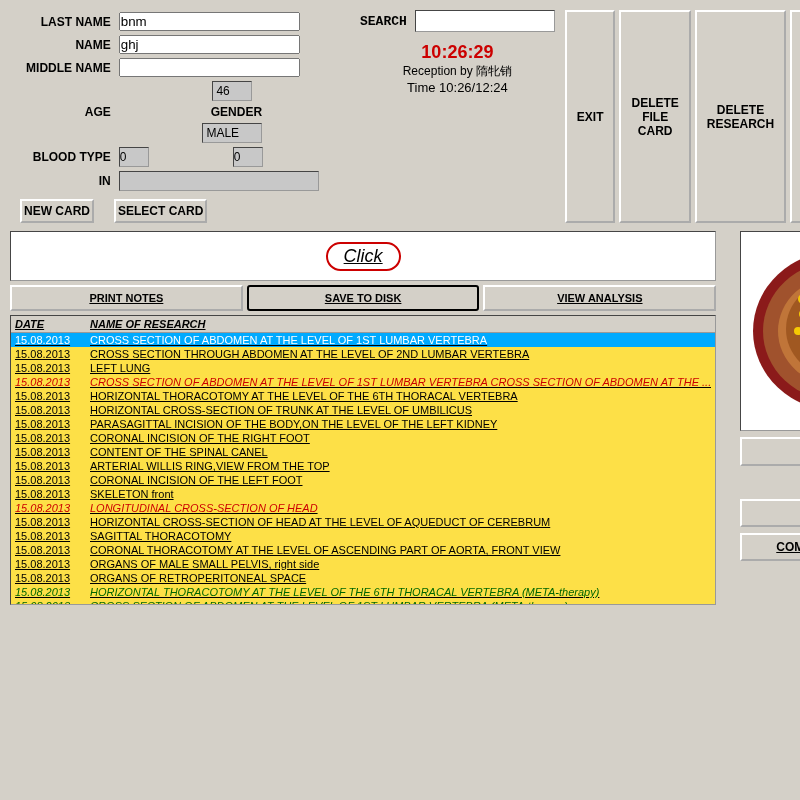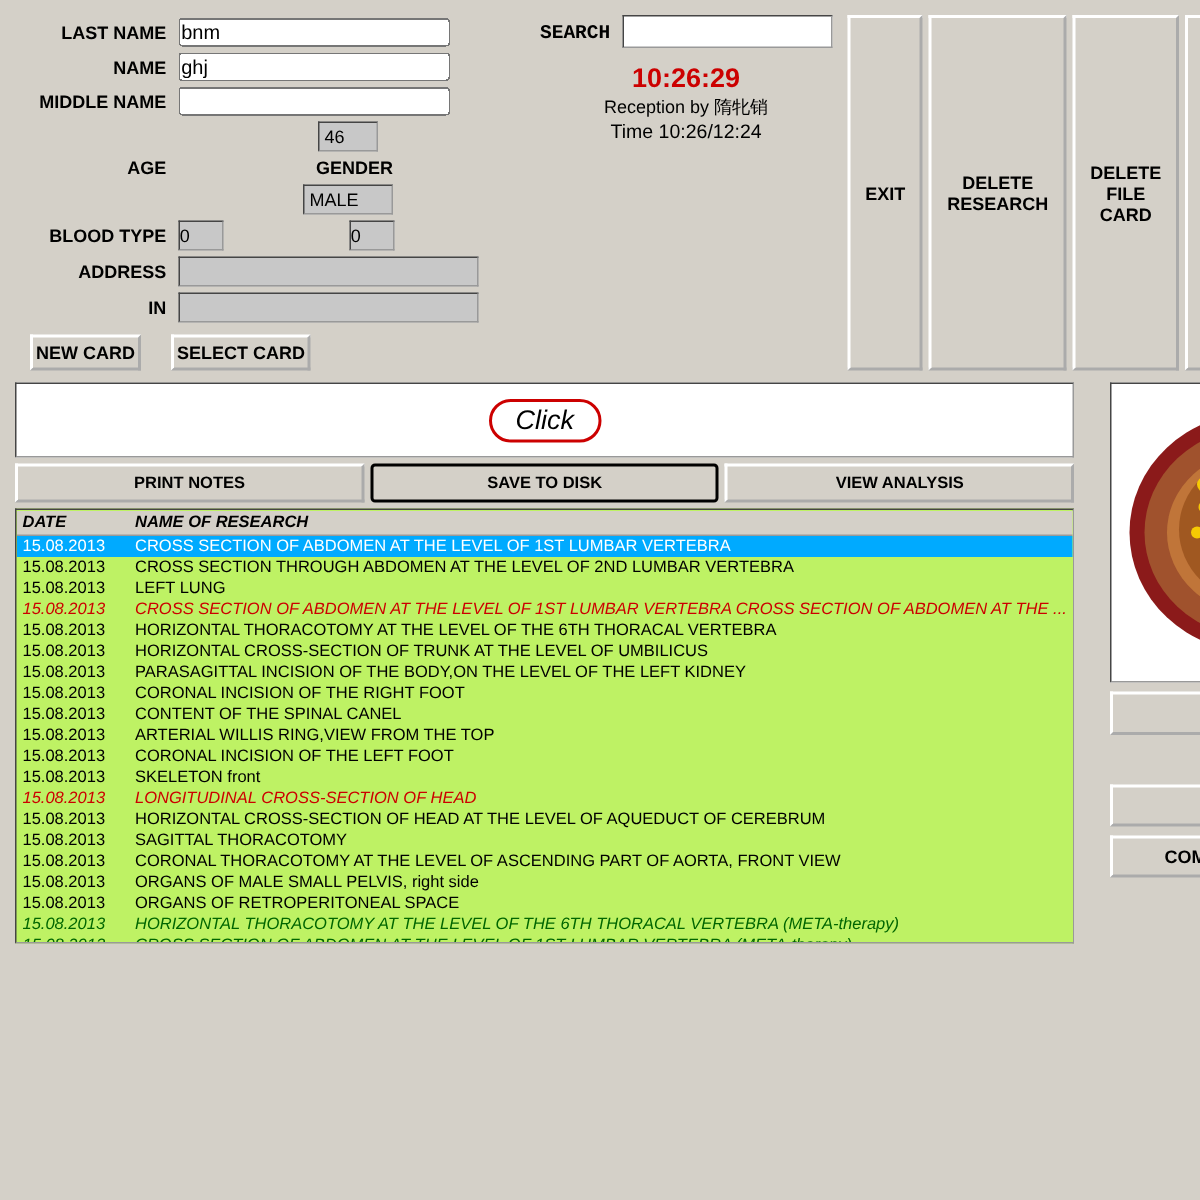--- a/index.html
+++ b/index.html
@@ -141,20 +141,21 @@
       font-size: 12px;
       cursor: pointer;
       text-align: center;
       font-weight: bold;
     }
 
     .middle-section {
       display: flex;
       gap: 24px;
       margin-bottom: 4px;
+      text-decoration: underline;
     }
     .left-main {
       flex: 1;
     }
     .click-area {
       background: #fff;
       border: 1px inset #999;
       height: 50px;
       display: flex;
       align-items: center;
@@ -182,21 +183,21 @@
       background: #d4d0c8;
       border: 2px outset #fff;
       padding: 5px 4px;
       font-size: 11px;
       font-weight: bold;
       cursor: pointer;
       text-align: center;
     }
 
     .data-list-container {
-      background: #bef264;
+      background: #fde047;
       border: 1px inset #999;
       height: 290px;
       overflow-y: scroll;
       position: relative;
     }
     .data-list-header {
       display: flex;
       background: #d4d0c8;
       border-bottom: 1px solid #999;
       padding: 2px 4px;
@@ -308,24 +309,20 @@
         <tr>
           <td class="label-cell">BLOOD TYPE</td>
           <td>
             <div class="blood-row">
               <input type="text" value="0" style="width: 30px;">
               <input type="text" value="0" style="width: 30px; margin-left: 80px;">
             </div>
           </td>
         </tr>
         <tr>
-          <td class="label-cell">ADDRESS</td>
-          <td><input type="text" class="address-input" value="" style=""></td>
-        </tr>
-        <tr>
           <td class="label-cell">IN</td>
           <td><input type="text" class="address-input" value="" style=""></td>
         </tr>
       </tbody>
         </table>
 
       <div class="buttons-row">
         <button class="btn">NEW CARD</button>
         <button class="btn">SELECT CARD</button>
       </div>
@@ -338,22 +335,22 @@
       </div>
       <div class="time-display">
         <div class="time-main">10:26:29</div>
         <div class="reception-text">Reception by 隋牝销</div>
         <div class="time-sub">Time 10:26/12:24</div>
       </div>
     </div>
 
     <div class="right-section">
       <button class="btn-right">EXIT</button>
+      <button class="btn-right">DELETE FILE CARD</button>
       <button class="btn-right">DELETE RESEARCH</button>
-      <button class="btn-right">DELETE FILE CARD</button>
       <button class="btn-right">DELETE BY DATE</button>
     </div>
   </div>
 
   <div class="middle-section">
 
     <div class="left-main">
 
       <div class="click-area">
         <span class="click-oval">

